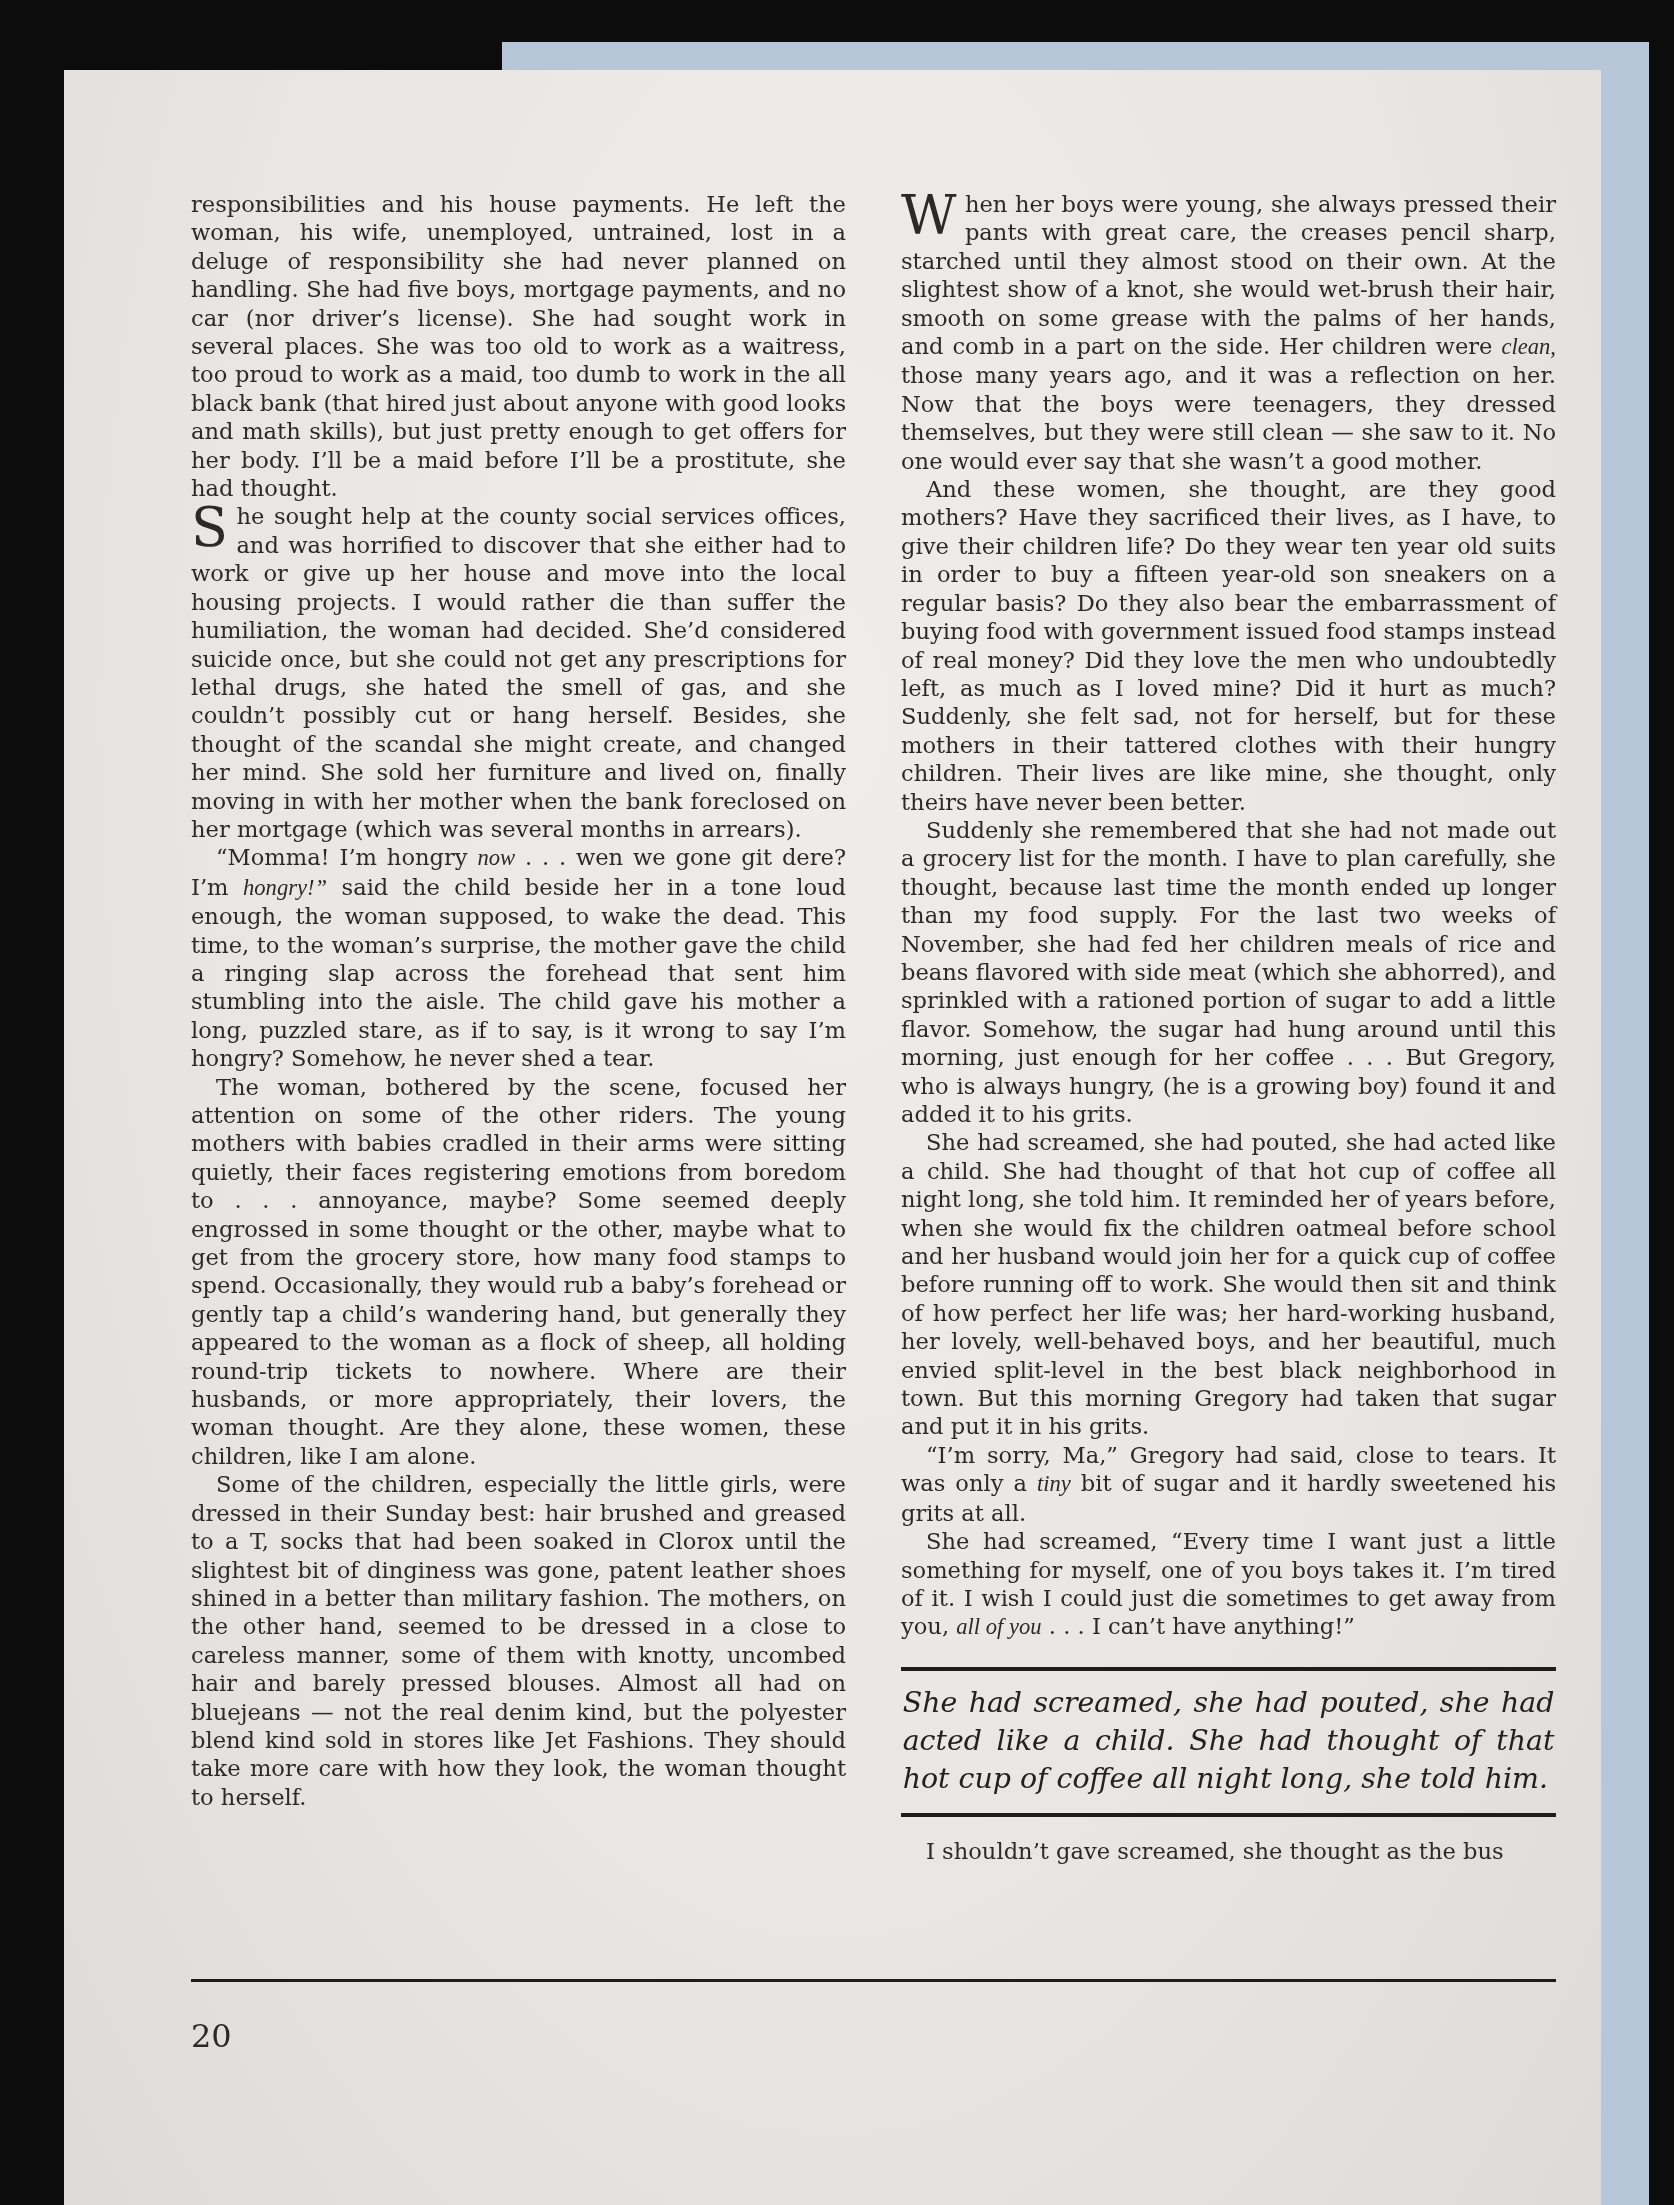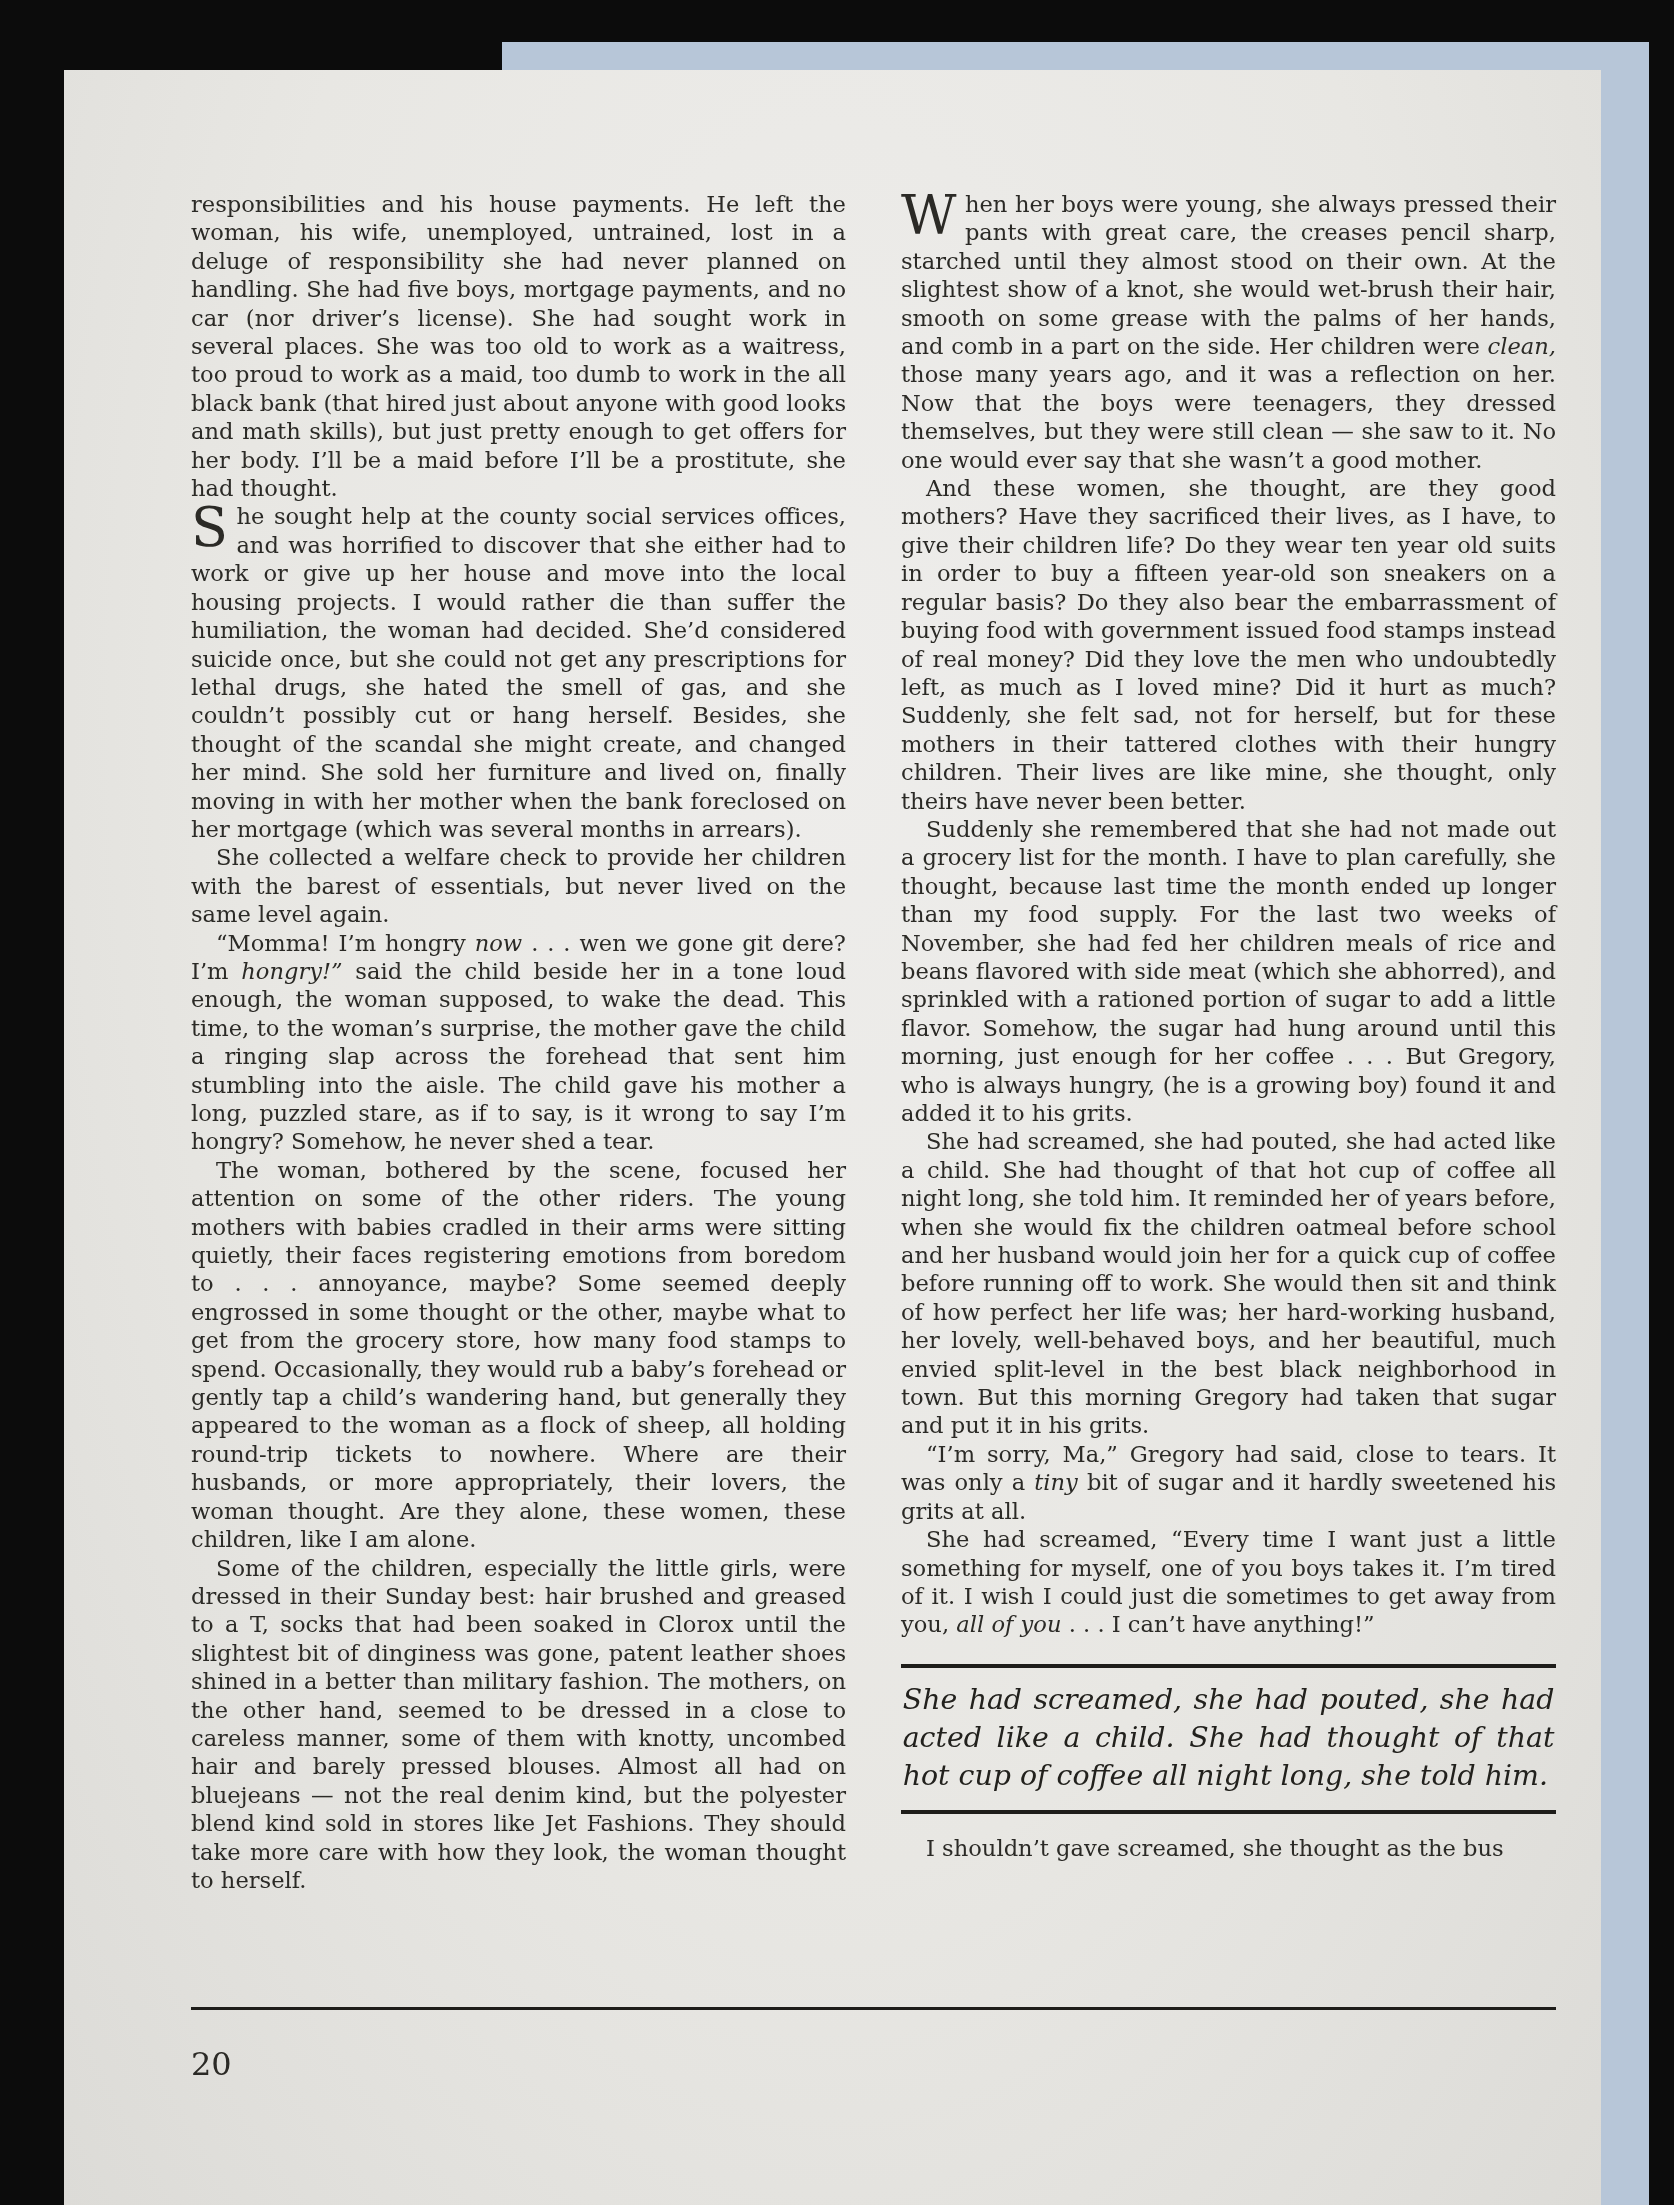--- a/index.html
+++ b/index.html
@@ -33,21 +33,21 @@
     color:var(--ink, #2b2a26);
   }
   p.indent { text-indent:25px; }
   .dropcap {
     float:left;
     font-size:54px;
     line-height:45px;
     padding:2.5px 8.4px 0 0;
     color:var(--ink, #2b2a26);
   }
-  .it { font-style:italic; }
+  .it { font-style:italic;font-family:Liberation Serif, serif; }
   .pullquote {
     border-top:4.2px solid #1e1d1a;
     border-bottom:4.2px solid #1e1d1a;
     margin:25px 0 20px 0;
     padding:13.4px 1.7px 15px 1.7px;
     font-style:italic;
     font-size:28.4px;
     line-height:38px;
     text-align:justify;
     color:#22211d;
@@ -67,21 +67,20 @@
 <body>
 
 <div class="scan">
   <div class="page-edge"></div>
   <div class="page">
     <div class="content">
       <div class="cols">
         <div class="col">
             <p class="body"><span>responsibilities and his house payments. He left the woman, his wife, unemployed, untrained, lost in a deluge of responsibility she had never planned on handling. She had five boys, mortgage payments, and no car (nor driver’s license). She had sought work in several places. She was too old to work as a waitress, too proud to work as a maid, too dumb to work in the all black bank (that hired just about anyone with good looks and math skills), but just pretty enough to get offers for her body. I’ll be a maid before I’ll be a prostitute, she had thought.</span></p>
             <p class="body"><span class="dropcap">S</span><span>he sought help at the county social services offices, and was horrified to discover that she either had to work or give up her house and move into the local housing projects. I would rather die than suffer the humiliation, the woman had decided. She’d considered suicide once, but she could not get any prescriptions for lethal drugs, she hated the smell of gas, and she couldn’t possibly cut or hang herself. Besides, she thought of the scandal she might create, and changed her mind. She sold her furniture and lived on, finally moving in with her mother when the bank foreclosed on her mortgage (which was several months in arrears).</span></p>
-            <p class="body indent"><span>She collected a welfare check to provide her children with the barest of essentials, but never lived on the same level again.</span></p>
             <p class="body indent"><span>“Momma! I’m hongry </span><span class="it">now</span><span> . . . wen we gone git dere? I’m </span><span class="it">hongry!”</span><span> said the child beside her in a tone loud enough, the woman supposed, to wake the dead. This time, to the woman’s surprise, the mother gave the child a ringing slap across the forehead that sent him stumbling into the aisle. The child gave his mother a long, puzzled stare, as if to say, is it wrong to say I’m hongry? Somehow, he never shed a tear.</span></p>
             <p class="body indent"><span>The woman, bothered by the scene, focused her attention on some of the other riders. The young mothers with babies cradled in their arms were sitting quietly, their faces registering emotions from boredom to . . . annoyance, maybe? Some seemed deeply engrossed in some thought or the other, maybe what to get from the grocery store, how many food stamps to spend. Occasionally, they would rub a baby’s forehead or gently tap a child’s wandering hand, but generally they appeared to the woman as a flock of sheep, all holding round-trip tickets to nowhere. Where are their husbands, or more appropriately, their lovers, the woman thought. Are they alone, these women, these children, like I am alone.</span></p>
             <p class="body indent"><span>Some of the children, especially the little girls, were dressed in their Sunday best: hair brushed and greased to a T, socks that had been soaked in Clorox until the slightest bit of dinginess was gone, patent leather shoes shined in a better than military fashion. The mothers, on the other hand, seemed to be dressed in a close to careless manner, some of them with knotty, uncombed hair and barely pressed blouses. Almost all had on bluejeans — not the real denim kind, but the polyester blend kind sold in stores like Jet Fashions. They should take more care with how they look, the woman thought to herself.</span></p>
           </div>
         <div class="col">
             <p class="body"><span class="dropcap">W</span><span>hen her boys were young, she always pressed their pants with great care, the creases pencil sharp, starched until they almost stood on their own. At the slightest show of a knot, she would wet-brush their hair, smooth on some grease with the palms of her hands, and comb in a part on the side. Her children were </span><span class="it">clean,</span><span> those many years ago, and it was a reflection on her. Now that the boys were teenagers, they dressed themselves, but they were still clean — she saw to it. No one would ever say that she wasn’t a good mother.</span></p>
             <p class="body indent"><span>And these women, she thought, are they good mothers? Have they sacrificed their lives, as I have, to give their children life? Do they wear ten year old suits in order to buy a fifteen year-old son sneakers on a regular basis? Do they also bear the embarrassment of buying food with government issued food stamps instead of real money? Did they love the men who undoubtedly left, as much as I loved mine? Did it hurt as much? Suddenly, she felt sad, not for herself, but for these mothers in their tattered clothes with their hungry children. Their lives are like mine, she thought, only theirs have never been better.</span></p>
             <p class="body indent"><span>Suddenly she remembered that she had not made out a grocery list for the month. I have to plan carefully, she thought, because last time the month ended up longer than my food supply. For the last two weeks of November, she had fed her children meals of rice and beans flavored with side meat (which she abhorred), and sprinkled with a rationed portion of sugar to add a little flavor. Somehow, the sugar had hung around until this morning, just enough for her coffee . . . But Gregory, who is always hungry, (he is a growing boy) found it and added it to his grits.</span></p>
             <p class="body indent"><span>She had screamed, she had pouted, she had acted like a child. She had thought of that hot cup of coffee all night long, she told him. It reminded her of years before, when she would fix the children oatmeal before school and her husband would join her for a quick cup of coffee before running off to work. She would then sit and think of how perfect her life was; her hard-working husband, her lovely, well-behaved boys, and her beautiful, much envied split-level in the best black neighborhood in town. But this morning Gregory had taken that sugar and put it in his grits.</span></p>
             <p class="body indent"><span>“I’m sorry, Ma,” Gregory had said, close to tears. It was only a </span><span class="it">tiny</span><span> bit of sugar and it hardly sweetened his grits at all.</span></p>

